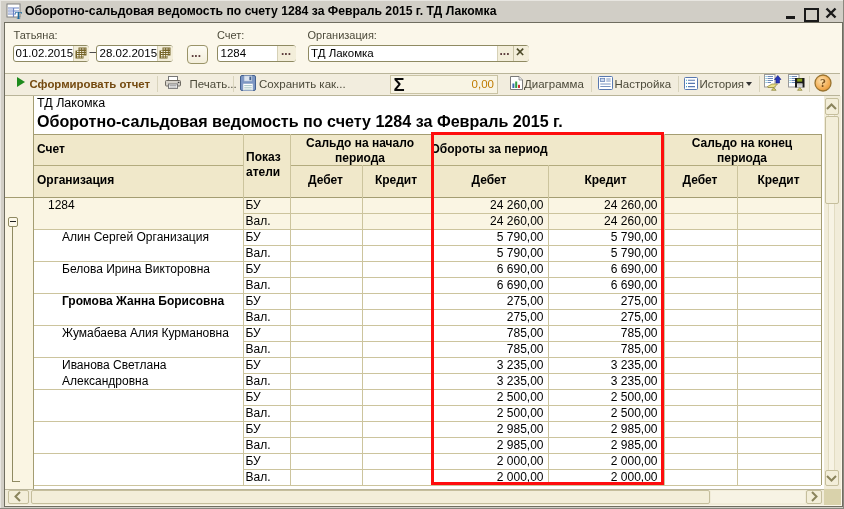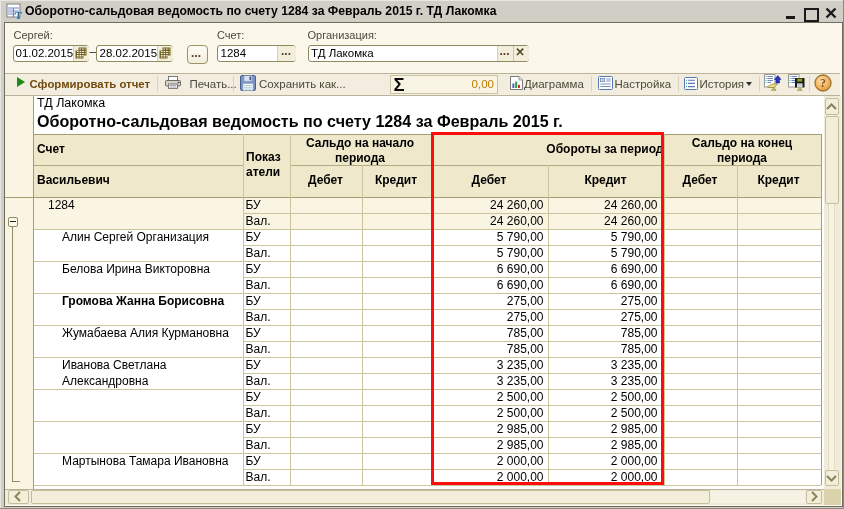--- a/index.html
+++ b/index.html
@@ -18,21 +18,21 @@
 <rect x="2.2" y="5.8" width="4.6" height="1.4" fill="#c8d0e8"></rect>
 <rect x="2.2" y="8.8" width="4.6" height="1.4" fill="#c8d0e8"></rect>
 <text x="9" y="16" font-family="Liberation Serif,serif" font-size="10.5" font-weight="bold" fill="#1d6a9e">T</text>
 </svg>
 <div style="position:absolute;left:25px;top:2px;height:19px;line-height:19px;font-size:12.2px;font-weight:bold;color:#000;white-space:nowrap;">Оборотно-сальдовая ведомость по счету 1284 за  Февраль 2015 г. ТД Лакомка</div>
 <div style="position:absolute;left:786px;top:15.5px;width:8.5px;height:3px;background:#1a1a1a;"></div>
 <div style="position:absolute;left:803.5px;top:7.5px;width:11px;height:10.5px;border:2px solid #1a1a1a;"></div>
 <svg style="position:absolute;left:824.5px;top:6.5px" width="12" height="12" viewBox="0 0 12 12">
 <path d="M1.5 1.5 L10.5 10.5 M10.5 1.5 L1.5 10.5" stroke="#1a1a1a" stroke-width="2.4"></path>
     </svg>
-<div style="position:absolute;left:13.5px;top:29px;height:13px;line-height:13px;font-size:11px;font-weight:normal;color:#4c4a3a;white-space:nowrap;">Сергей:</div>
+<div style="position:absolute;left:13.5px;top:29px;height:13px;line-height:13px;font-size:11px;font-weight:normal;color:#4c4a3a;white-space:nowrap;">Татьяна:</div>
 <div style="position:absolute;left:217px;top:29px;height:13px;line-height:13px;font-size:11px;font-weight:normal;color:#4c4a3a;white-space:nowrap;">Счет:</div>
 <div style="position:absolute;left:307.5px;top:29px;height:13px;line-height:13px;font-size:11px;font-weight:normal;color:#4c4a3a;white-space:nowrap;">Организация:</div>
 <div style="position:absolute;left:12.5px;top:44.5px;width:76px;height:17px;border:1px solid #8f8a62;border-radius:3px;background:#fff;box-sizing:border-box;"></div>
 <div style="position:absolute;left:15.5px;top:46px;height:14px;line-height:14px;font-size:11.5px;font-weight:normal;color:#000;white-space:nowrap;">01.02.2015</div>
 <div style="position:absolute;left:72.5px;top:45.5px;width:15px;height:15px;background:#f3eeda;border-left:1px solid #d6d1b6;border-radius:0 2px 2px 0;"></div>
 <svg style="position:absolute;left:74.5px;top:46.5px" width="12" height="12" viewBox="0 0 12 12">
 <path d="M3.5 0.5 H11.5 V8.5 H8.5 V11.5 H0.5 V3.5 H3.5 Z" fill="#756428"></path>
 <path d="M4.5 2h6M2 4.5h8.5M2 6.5h8.5M2 8.5h6.5M2 10h6" stroke="#fdf9ea" stroke-width="1" stroke-dasharray="1.6 1"></path>
 </svg>
 <div style="position:absolute;left:89.5px;top:45px;height:15px;line-height:15px;font-size:12px;font-weight:normal;color:#333;white-space:nowrap;">–</div>
@@ -164,24 +164,24 @@
 <div style="position:absolute;left:32.5px;top:96px;width:1px;height:392.5px;background:#a49d72;"></div>
 <div style="position:absolute;left:242.5px;top:133.5px;width:1px;height:351.0px;background:#ccc49d;"></div>
 <div style="position:absolute;left:289.5px;top:133.5px;width:1px;height:351.0px;background:#ccc49d;"></div>
 <div style="position:absolute;left:361.5px;top:165px;width:1px;height:319.5px;background:#ccc49d;"></div>
 <div style="position:absolute;left:430.5px;top:133.5px;width:1px;height:351.0px;background:#ccc49d;"></div>
 <div style="position:absolute;left:547.5px;top:165px;width:1px;height:319.5px;background:#ccc49d;"></div>
 <div style="position:absolute;left:663.5px;top:133.5px;width:1px;height:351.0px;background:#ccc49d;"></div>
 <div style="position:absolute;left:736.5px;top:165px;width:1px;height:319.5px;background:#ccc49d;"></div>
 <div style="position:absolute;left:820.5px;top:133.5px;width:1px;height:351.0px;background:#a49d72;"></div>
 <div style="position:absolute;left:37px;top:133.5px;height:31.5px;line-height:31.5px;font-size:12px;font-weight:bold;color:#000;white-space:nowrap;">Счет</div>
-<div style="position:absolute;left:37px;top:165px;height:31.5px;line-height:31.5px;font-size:12px;font-weight:bold;color:#000;white-space:nowrap;">Васильевич</div>
+<div style="position:absolute;left:37px;top:165px;height:31.5px;line-height:31.5px;font-size:12px;font-weight:bold;color:#000;white-space:nowrap;">Организация</div>
 <div style="position:absolute;left:246px;top:133.5px;width:44px;height:63px;display:flex;align-items:center;font-size:12px;font-weight:bold;line-height:15px;">Показ<br>атели</div>
 <div style="position:absolute;left:289.5px;top:135.5px;width:141.0px;height:30px;line-height:15px;text-align:center;font-size:12px;font-weight:bold;color:#000;white-space:nowrap;">Сальдо на начало<br>периода</div>
-<div style="position:absolute;left:430.5px;top:133.5px;width:233.0px;height:31.5px;line-height:31.5px;text-align:right;font-size:12px;font-weight:bold;color:#000;white-space:nowrap;">Обороты за период</div>
+<div style="position:absolute;left:430.5px;top:133.5px;width:233.0px;height:31.5px;line-height:31.5px;text-align:left;font-size:12px;font-weight:bold;color:#000;white-space:nowrap;">Обороты за период</div>
 <div style="position:absolute;left:663.5px;top:135.5px;width:157.0px;height:30px;line-height:15px;text-align:center;font-size:12px;font-weight:bold;color:#000;white-space:nowrap;">Сальдо на конец<br>периода</div>
 <div style="position:absolute;left:289.5px;top:165px;width:72.0px;height:31.5px;line-height:31.5px;text-align:center;font-size:12px;font-weight:bold;color:#000;white-space:nowrap;">Дебет</div>
 <div style="position:absolute;left:361.5px;top:165px;width:69.0px;height:31.5px;line-height:31.5px;text-align:center;font-size:12px;font-weight:bold;color:#000;white-space:nowrap;">Кредит</div>
 <div style="position:absolute;left:430.5px;top:165px;width:117.0px;height:31.5px;line-height:31.5px;text-align:center;font-size:12px;font-weight:bold;color:#000;white-space:nowrap;">Дебет</div>
 <div style="position:absolute;left:547.5px;top:165px;width:116.0px;height:31.5px;line-height:31.5px;text-align:center;font-size:12px;font-weight:bold;color:#000;white-space:nowrap;">Кредит</div>
 <div style="position:absolute;left:663.5px;top:165px;width:73.0px;height:31.5px;line-height:31.5px;text-align:center;font-size:12px;font-weight:bold;color:#000;white-space:nowrap;">Дебет</div>
 <div style="position:absolute;left:736.5px;top:165px;width:84.0px;height:31.5px;line-height:31.5px;text-align:center;font-size:12px;font-weight:bold;color:#000;white-space:nowrap;">Кредит</div>
 <div style="position:absolute;left:48px;top:196.5px;height:16px;line-height:16px;font-size:12px;font-weight:normal;color:#000;white-space:nowrap;">1284</div>
 <div style="position:absolute;left:245.5px;top:196.5px;height:16px;line-height:16px;font-size:12px;font-weight:normal;color:#000;white-space:nowrap;">БУ</div>
 <div style="position:absolute;left:343.5px;top:196.5px;width:200px;height:16px;line-height:16px;text-align:right;font-size:12px;color:#000;white-space:nowrap;">24 260,00</div>
@@ -230,21 +230,20 @@
 <div style="position:absolute;left:457.5px;top:388.5px;width:200px;height:16px;line-height:16px;text-align:right;font-size:12px;color:#000;white-space:nowrap;">2 500,00</div>
 <div style="position:absolute;left:245.5px;top:404.5px;height:16px;line-height:16px;font-size:12px;font-weight:normal;color:#000;white-space:nowrap;">Вал.</div>
 <div style="position:absolute;left:343.5px;top:404.5px;width:200px;height:16px;line-height:16px;text-align:right;font-size:12px;color:#000;white-space:nowrap;">2 500,00</div>
 <div style="position:absolute;left:457.5px;top:404.5px;width:200px;height:16px;line-height:16px;text-align:right;font-size:12px;color:#000;white-space:nowrap;">2 500,00</div>
 <div style="position:absolute;left:245.5px;top:420.5px;height:16px;line-height:16px;font-size:12px;font-weight:normal;color:#000;white-space:nowrap;">БУ</div>
 <div style="position:absolute;left:343.5px;top:420.5px;width:200px;height:16px;line-height:16px;text-align:right;font-size:12px;color:#000;white-space:nowrap;">2 985,00</div>
 <div style="position:absolute;left:457.5px;top:420.5px;width:200px;height:16px;line-height:16px;text-align:right;font-size:12px;color:#000;white-space:nowrap;">2 985,00</div>
 <div style="position:absolute;left:245.5px;top:436.5px;height:16px;line-height:16px;font-size:12px;font-weight:normal;color:#000;white-space:nowrap;">Вал.</div>
 <div style="position:absolute;left:343.5px;top:436.5px;width:200px;height:16px;line-height:16px;text-align:right;font-size:12px;color:#000;white-space:nowrap;">2 985,00</div>
 <div style="position:absolute;left:457.5px;top:436.5px;width:200px;height:16px;line-height:16px;text-align:right;font-size:12px;color:#000;white-space:nowrap;">2 985,00</div>
-<div style="position:absolute;left:62px;top:452.5px;height:16px;line-height:16px;font-size:12px;font-weight:normal;color:#000;white-space:nowrap;">Мартынова Тамара Ивановна</div>
 <div style="position:absolute;left:245.5px;top:452.5px;height:16px;line-height:16px;font-size:12px;font-weight:normal;color:#000;white-space:nowrap;">БУ</div>
 <div style="position:absolute;left:343.5px;top:452.5px;width:200px;height:16px;line-height:16px;text-align:right;font-size:12px;color:#000;white-space:nowrap;">2 000,00</div>
 <div style="position:absolute;left:457.5px;top:452.5px;width:200px;height:16px;line-height:16px;text-align:right;font-size:12px;color:#000;white-space:nowrap;">2 000,00</div>
 <div style="position:absolute;left:245.5px;top:468.5px;height:16px;line-height:16px;font-size:12px;font-weight:normal;color:#000;white-space:nowrap;">Вал.</div>
 <div style="position:absolute;left:343.5px;top:468.5px;width:200px;height:16px;line-height:16px;text-align:right;font-size:12px;color:#000;white-space:nowrap;">2 000,00</div>
 <div style="position:absolute;left:457.5px;top:468.5px;width:200px;height:16px;line-height:16px;text-align:right;font-size:12px;color:#000;white-space:nowrap;">2 000,00</div>
 <div style="position:absolute;left:12px;top:226.5px;width:1px;height:254.5px;background:#8f8a62;"></div>
 <div style="position:absolute;left:12px;top:481px;width:8px;height:1px;background:#8f8a62;"></div>
 <div style="position:absolute;left:7.5px;top:216.5px;width:10px;height:10px;border:1px solid #8f8a62;border-radius:2px;background:#fcf8ea;box-sizing:border-box;"></div>
 <div style="position:absolute;left:9.5px;top:221px;width:6.0px;height:1.4px;background:#222;"></div>

